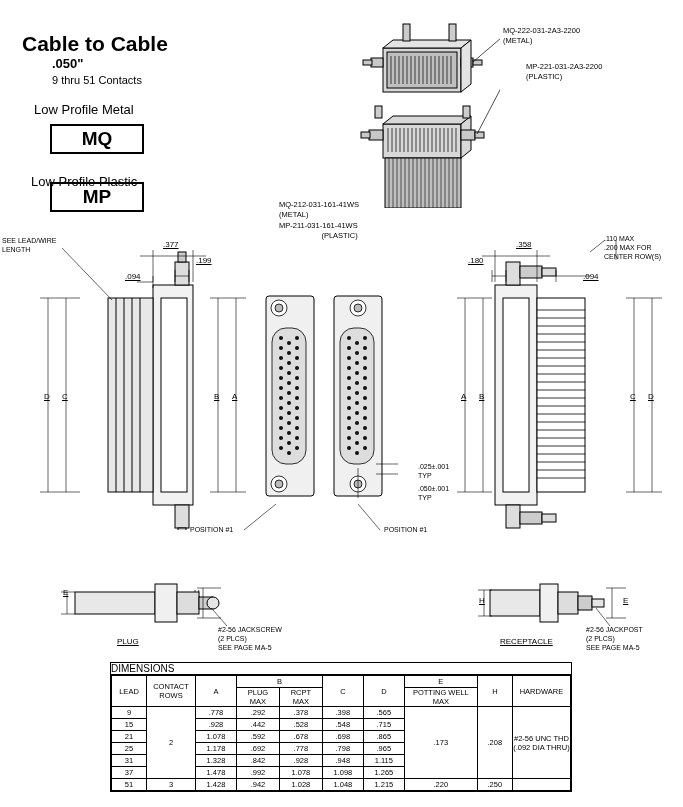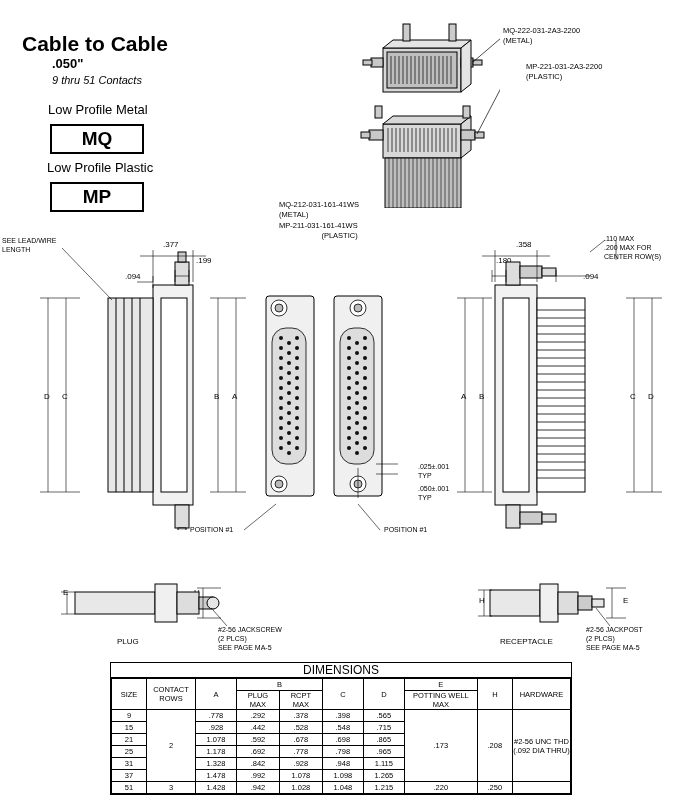--- a/index.html
+++ b/index.html
@@ -1,41 +1,41 @@
 <!DOCTYPE html>
 <html><head>
 <meta charset="utf-8">
 <style>
   html,body{margin:0;padding:0;background:#fff;}
   body{width:683px;height:807px;position:relative;font-family:"Liberation Sans",sans-serif;color:#000;overflow:hidden;}
   .abs{position:absolute;}
   .ttl{font-weight:bold;font-size:21px;letter-spacing:0px;}
   .sub1{font-size:13px;font-weight:bold;}
-  .sub2{font-size:11px;font-style:italic;}
+  .sub2{font-size:11px;}
   .sec{font-size:13px;}
   .boxlabel{border:2px solid #000;font-weight:bold;font-size:19px;text-align:center;line-height:26px;width:90px;height:26px;}
   .tiny{font-size:7px;line-height:9px;}
-  .tiny8{font-size:8px;line-height:10px;}
+  .tiny8{font-size:8px;line-height:10px;text-decoration:underline;}
   .callout{font-size:7.5px;line-height:9.5px;font-family:"Liberation Sans",sans-serif;}
   svg{display:block;}
   table.dim{border-collapse:collapse;font-size:7.5px;width:100%;}
   table.dim td,table.dim th{border:1px solid #000;text-align:center;padding:0;height:11px;font-weight:normal;}
   table.dim th{font-weight:normal;}
   .dimwrap{position:absolute;left:110px;top:662px;width:460px;border:1px solid #000;}
-  .hdr{font-size:12px;text-align:center;}
+  .hdr{font-size:10px;text-align:left;}
 </style>
 </head>
 <body>
 
 <div class="abs ttl" style="left:22px;top:32px;">Cable to Cable</div>
 <div class="abs sub1" style="left:52px;top:56px;">.050"</div>
 <div class="abs sub2" style="left:52px;top:74px;">9 thru 51 Contacts</div>
-<div class="abs sec" style="left:48px;top:102px;">Low Profile Metal</div>
+<div class="abs sec" style="left:34px;top:102px;">Low Profile Metal</div>
 <div class="abs boxlabel" style="left:50px;top:124px;">MQ</div>
-<div class="abs sec" style="left:31px;top:160px;margin-left:16px;">Low Profile Plastic</div>
+<div class="abs sec" style="left:31px;top:174px;">Low Profile Plastic</div>
 <div class="abs boxlabel" style="left:50px;top:182px;">MP</div>
 
 <div class="abs callout" style="left:503px;top:26px;">
   <div>MQ-222-031-2A3-2200</div>
   <div>(METAL)</div>
 </div>
 <div class="abs callout" style="left:503px;top:62px;margin-left:23px;">
   <div>MP-221-031-2A3-2200</div>
   <div>(PLASTIC)</div>
 </div>
@@ -346,21 +346,21 @@
 <div class="abs tiny" style="left:190px;top:525px;">POSITION #1</div>
 <div class="abs tiny" style="left:384px;top:525px;">POSITION #1</div>
 <svg class="abs" style="left:230px;top:490px;" width="170" height="45">
   <g stroke="#000" stroke-width="0.6" fill="none">
     <line x1="14" y1="40" x2="46" y2="14"></line>
     <line x1="150" y1="40" x2="128" y2="14"></line>
   </g>
 </svg>
 
 <div class="abs tiny8" style="left:516px;top:240px;">.358</div>
-<div class="abs tiny8" style="left:496px;top:256px;">.180</div>
+<div class="abs tiny8" style="left:468px;top:256px;">.180</div>
 <div class="abs tiny8" style="left:583px;top:272px;">.094</div>
 <div class="abs tiny" style="left:604px;top:234px;">
   <div>.110 MAX</div>
   <div>.200 MAX FOR</div>
   <div>CENTER ROW(S)</div>
 </div>
 <div class="abs tiny8" style="left:461px;top:392px;">A</div>
 <div class="abs tiny8" style="left:479px;top:392px;">B</div>
 <div class="abs tiny8" style="left:630px;top:392px;">C</div>
 <div class="abs tiny8" style="left:648px;top:392px;">D</div>
@@ -481,21 +481,21 @@
     <line x1="136" y1="48" x2="156" y2="48"></line>
     <line x1="126" y1="38" x2="140" y2="56"></line>
   </g>
 </svg>
 
 <div class="dimwrap">
   <div style="border-bottom:1px solid #000;" class="hdr">DIMENSIONS</div>
   <table class="dim">
     <thead>
       <tr>
-        <th rowspan="3" style="width:34px;">SIZE</th>
+        <th rowspan="3" style="width:34px;">LEAD</th>
         <th rowspan="3" style="width:48px;">CONTACT<br>ROWS</th>
         <th rowspan="3" style="width:40px;">A</th>
         <th colspan="2" style="width:84px;">B</th>
         <th rowspan="3" style="width:40px;">C</th>
         <th rowspan="3" style="width:40px;">D</th>
         <th colspan="1" style="width:72px;">E</th>
         <th rowspan="3" style="width:34px;">H</th>
         <th rowspan="3">HARDWARE</th>
       </tr>
       <tr>

